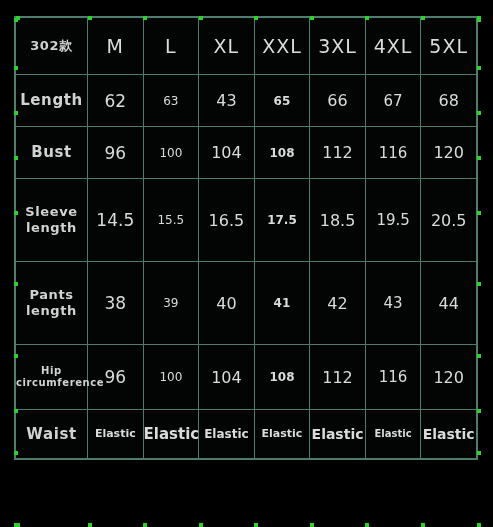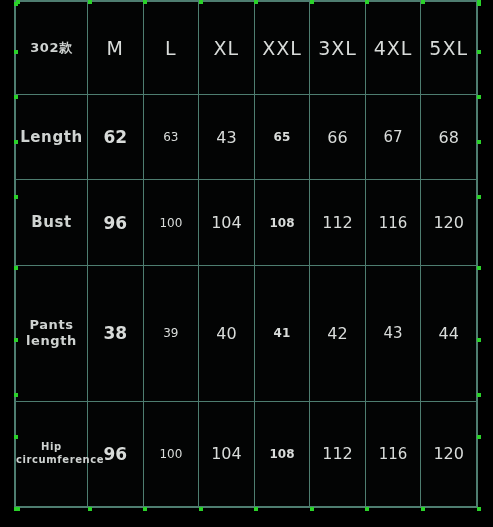--- a/index.html
+++ b/index.html
@@ -10,23 +10,23 @@
   body {
     width: 493px;
     height: 527px;
     overflow: hidden;
     font-family: "DejaVu Sans", sans-serif;
   }
 
   #size-chart {
     position: absolute;
     left: 14px;
-    top: 0;
+    top: 16px;
     width: 464px;
-    height: 508px;
+    height: 444px;
     box-sizing: border-box;
     border: 1px solid #4e7d70;
     background: #030404;
   }
 
   table.chart {
     width: 100%;
     height: 100%;
     border-collapse: collapse;
     table-layout: fixed;
@@ -69,21 +69,21 @@
   }
 
   
   td.val {
     font-size: 17px;
     color: #d7dad8;
     font-weight: normal;
   }
 
   
-  td.val.c0 { font-size: 17px; font-weight: bold; }
+  td.val.c0 { font-size: 17px; }
   td.val.c1 { font-size: 12px; }
   td.val.c2 { font-size: 16px; }
   td.val.c3 { font-size: 12px; font-weight: bold; }
   td.val.c4 { font-size: 16px; }
   td.val.c5 { font-size: 15px; }
   td.val.c6 { font-size: 16px; }
 
   
   .lbl-lg { font-size: 15px; }
   .lbl-md { font-size: 13px; }
@@ -141,38 +141,58 @@
           <td class="rowlabel lbl-lg">Bust</td>
           <td class="val c0">96</td>
           <td class="val c1">100</td>
           <td class="val c2">104</td>
           <td class="val c3">108</td>
           <td class="val c4">112</td>
           <td class="val c5">116</td>
           <td class="val c6">120</td>
         </tr>
         <tr>
+          <td class="rowlabel lbl-md">Sleeve length</td>
+          <td class="val c0">14.5</td>
+          <td class="val c1">15.5</td>
+          <td class="val c2">16.5</td>
+          <td class="val c3">17.5</td>
+          <td class="val c4">18.5</td>
+          <td class="val c5">19.5</td>
+          <td class="val c6">20.5</td>
+        </tr>
+        <tr>
           <td class="rowlabel lbl-md">Pants length</td>
           <td class="val c0">38</td>
           <td class="val c1">39</td>
           <td class="val c2">40</td>
           <td class="val c3">41</td>
           <td class="val c4">42</td>
           <td class="val c5">43</td>
           <td class="val c6">44</td>
         </tr>
         <tr>
           <td class="rowlabel lbl-sm">Hip circumference</td>
           <td class="val c0">96</td>
           <td class="val c1">100</td>
           <td class="val c2">104</td>
           <td class="val c3">108</td>
           <td class="val c4">112</td>
           <td class="val c5">116</td>
           <td class="val c6">120</td>
+        </tr>
+        <tr>
+          <td class="rowlabel lbl-lg">Waist</td>
+          <td class="elastic c0">Elastic</td>
+          <td class="elastic c1">Elastic</td>
+          <td class="elastic c2">Elastic</td>
+          <td class="elastic c3">Elastic</td>
+          <td class="elastic c4">Elastic</td>
+          <td class="elastic c5">Elastic</td>
+          <td class="elastic c6">Elastic</td>
         </tr>
       </tbody>
   </table>
 <div class="marker" style="left: 0.5px; top: -1px;"></div>
     <div class="marker" style="left: 0.5px; top: 506px;"></div>
     <div class="marker" style="left: 72.5px; top: -1px;"></div>
     <div class="marker" style="left: 72.5px; top: 506px;"></div>
     <div class="marker" style="left: 128.062px; top: -1px;"></div>
     <div class="marker" style="left: 128.062px; top: 506px;"></div>
     <div class="marker" style="left: 183.625px; top: -1px;"></div>

